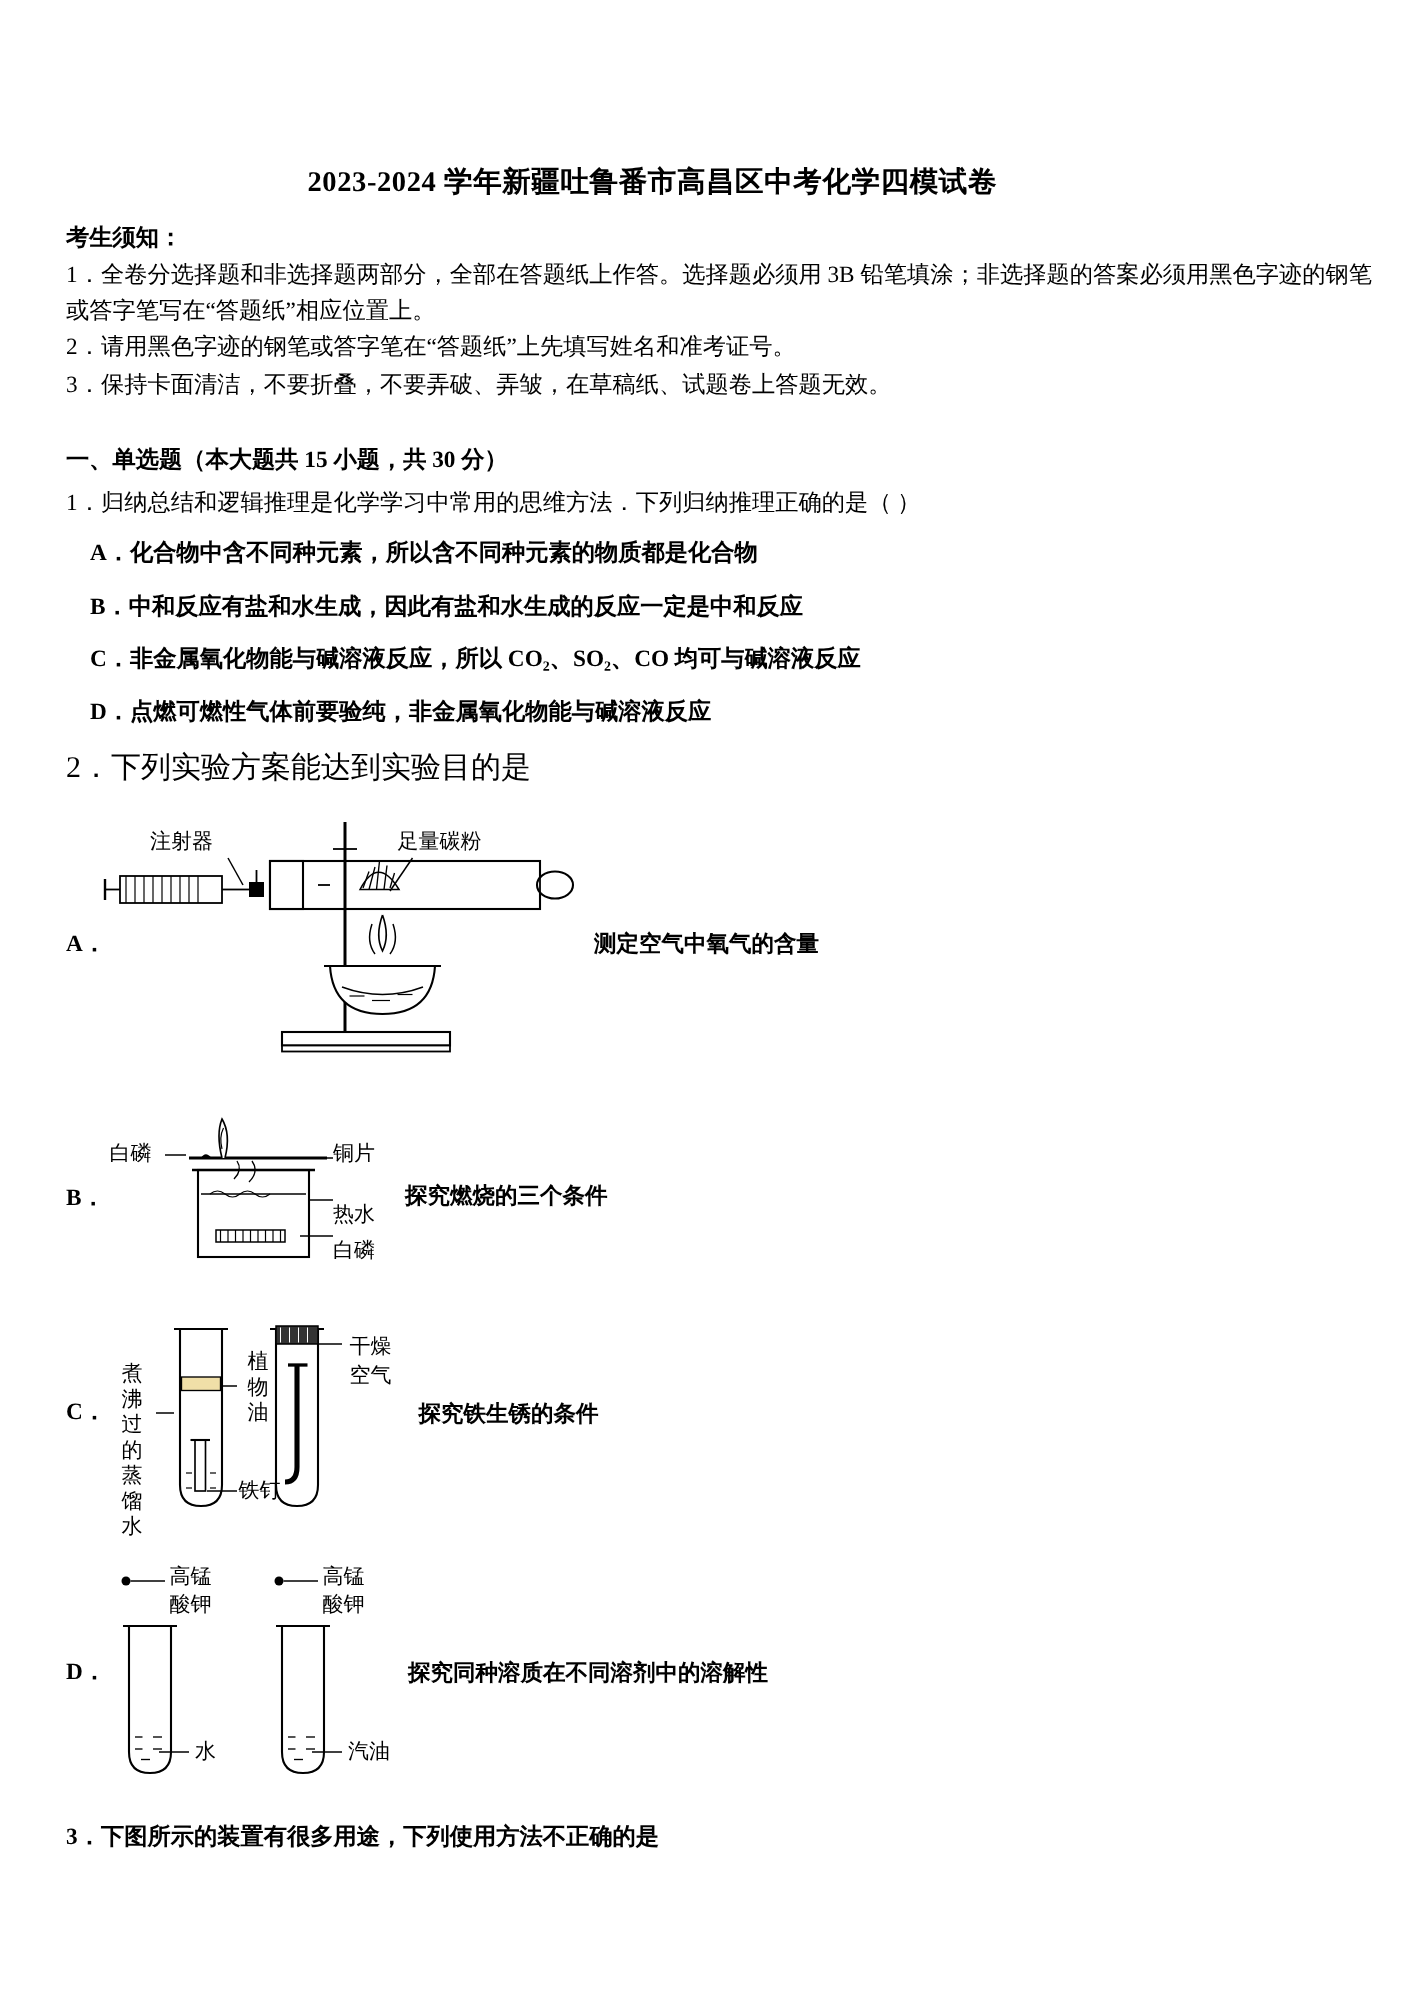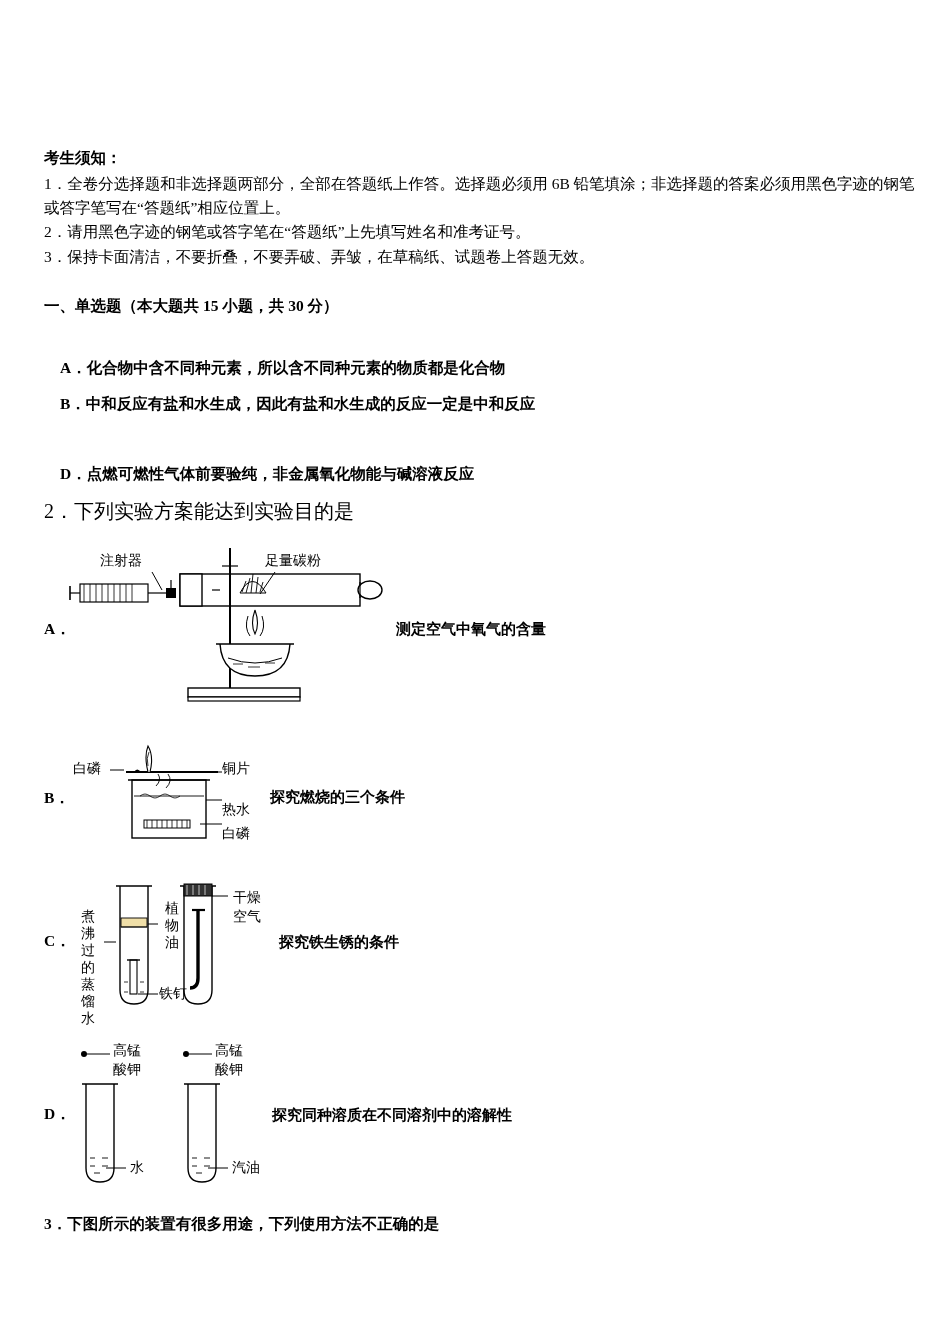--- a/index.html
+++ b/index.html
@@ -117,31 +117,34 @@
     line-height: 17px;
     text-align: center;
   }
   svg { display: block; overflow: visible; }
 </style>
 </head>
 <body>
 
 <div class="page">
 
+  <div class="title">2023-2024 学年新疆吐鲁番市高昌区中考化学四模试卷</div>
 
   <div class="notice-head">考生须知：</div>
-  <div class="notice-line n1">1．全卷分选择题和非选择题两部分，全部在答题纸上作答。选择题必须用 6B 铅笔填涂；非选择题的答案必须用黑色字迹的钢笔或答字笔写在“答题纸”相应位置上。</div>
+  <div class="notice-line n1">1．全卷分选择题和非选择题两部分，全部在答题纸上作答。选择题必须用 3B 铅笔填涂；非选择题的答案必须用黑色字迹的钢笔或答字笔写在“答题纸”相应位置上。</div>
   <div class="notice-line n2">2．请用黑色字迹的钢笔或答字笔在“答题纸”上先填写姓名和准考证号。</div>
   <div class="notice-line n3">3．保持卡面清洁，不要折叠，不要弄破、弄皱，在草稿纸、试题卷上答题无效。</div>
 
   <div class="section-head">一、单选题（本大题共 15 小题，共 30 分）</div>
 
+  <div class="q1"><span>1．</span><span>归纳总结和逻辑推理是化学学习中常用的思维方法．下列归纳推理正确的是（  ）</span></div>
 
   <div class="opt optB">B．中和反应有盐和水生成，因此有盐和水生成的反应一定是中和反应</div>
   <div class="opt optA">A．化合物中含不同种元素，所以含不同种元素的物质都是化合物</div>
+  <div class="opt optC">C．非金属氧化物能与碱溶液反应，所以 CO₂、SO₂、CO 均可与碱溶液反应</div>
   <div class="opt optD">D．点燃可燃性气体前要验纯，非金属氧化物能与碱溶液反应</div>
 
   <div class="q2"><span>2．</span><span>下列实验方案能达到实验目的是</span></div>
 
   <div class="choice-label cA">A．</div>
   <div class="desc dA">测定空气中氧气的含量</div>
 
   <div class="fig" style="left:70px; top:548px; width:330px; height:160px;">
     <svg width="330" height="160" viewBox="0 0 330 160">
 

